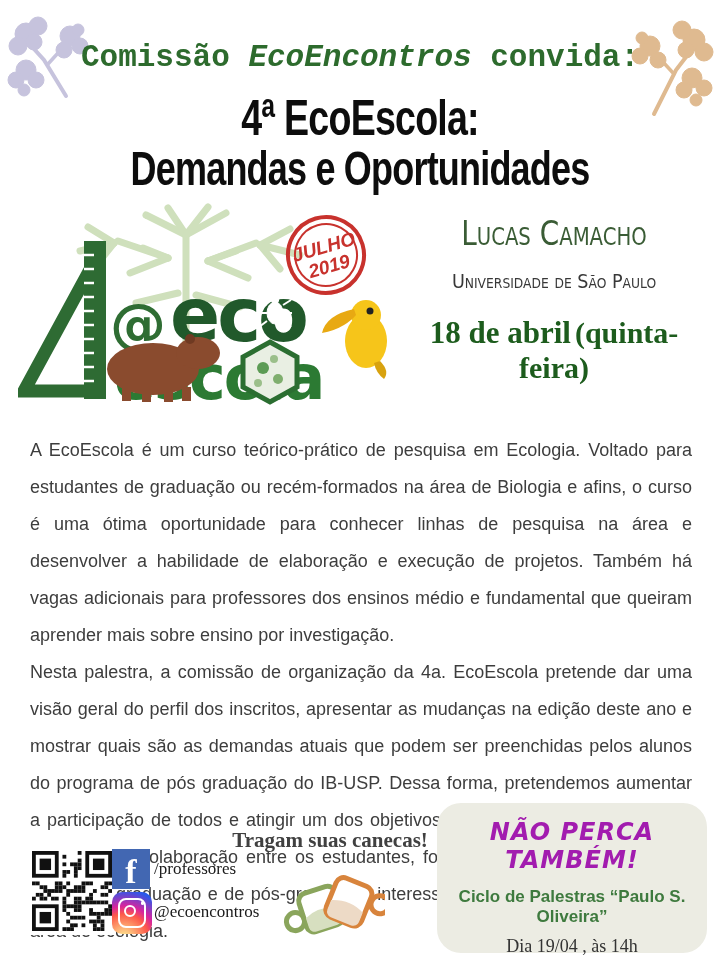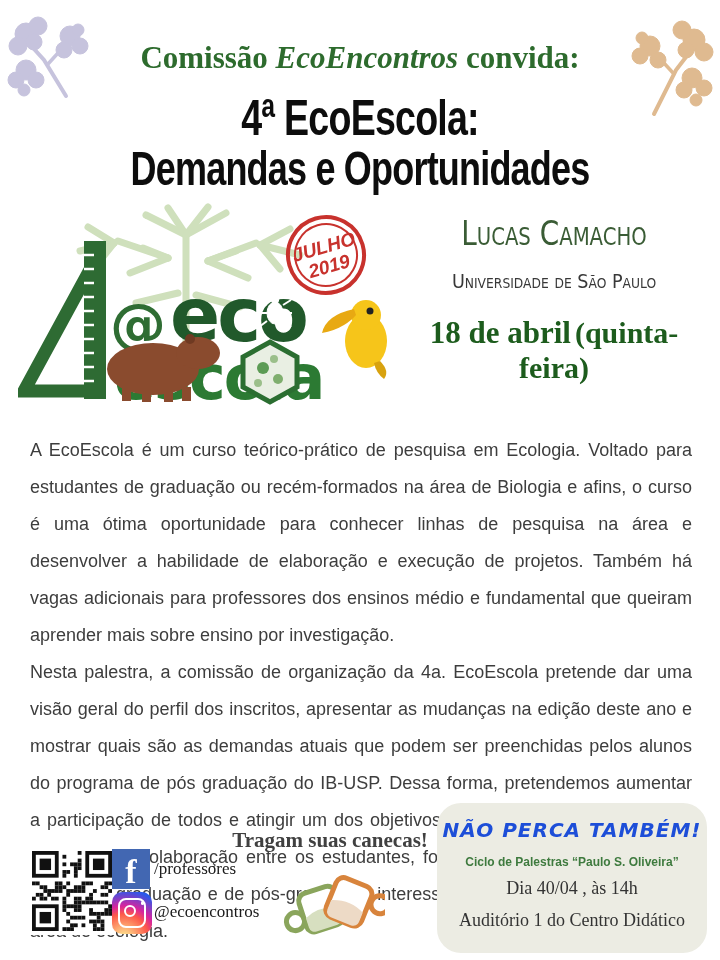--- a/index.html
+++ b/index.html
@@ -5,21 +5,21 @@
   * { margin:0; padding:0; box-sizing:border-box; }
   html,body { background:#ffffff; }
   .page {
     position:relative; width:720px; height:960px; margin:0 auto;
     background:#ffffff; overflow:hidden;
     font-family:"Liberation Sans", sans-serif;
   }
   
   .invite {
     position:absolute; left:0; top:40px; width:720px;
-    text-align:center; font-family:Liberation Serif, serif;
+    text-align:center; font-family:Liberation Mono, monospace;
     font-weight:bold; font-size:31px; color:#2d6b2d;
   }
   .invite .em { font-style:italic; }
   .main-title {
     position:absolute; left:0; top:90px; width:720px; text-align:center;
     color:#0d0d0d; font-family:"Liberation Sans", sans-serif;
   }
   .title-line {
     display:block; font-weight:bold; letter-spacing:-1px;
     transform:scaleX(0.80) scaleY(1.08); transform-origin:50% 50%;
@@ -80,23 +80,23 @@
   .ig-dot   { position:absolute; right:8px; top:9px; width:3.5px; height:3.5px; background:#fff; border-radius:50%; }
   .mugs { position:absolute; left:280px; top:862px; width:105px; height:85px; }
 
   
   .promo {
     position:absolute; left:437px; top:803px; width:270px; height:150px;
     background:#ecece3; border-radius:24px; text-align:center; padding-top:15px;
   }
   .promo-title {
     font-family:"DejaVu Sans", sans-serif; font-weight:bold; font-style:italic;
-    font-size:20px; letter-spacing:1px; color:#1d4ed8;
-  }
-  .promo-series { margin-top:13px; font-size:12px; font-weight:bold; color:#3e7a3e; }
+    font-size:24px; letter-spacing:1px; color:#a21caf;
+  }
+  .promo-series { margin-top:13px; font-size:17px; font-weight:bold; color:#3e7a3e; }
   .promo-datetime { margin-top:9px; font-family:"Liberation Serif", serif; font-size:18px; color:#333; }
   .promo-venue   { margin-top:11px; font-family:"Liberation Serif", serif; font-size:18px; color:#333; }
 
   .leaf { position:absolute; }
   .leaf.left  { left:4px;  top:8px;  }
   .leaf.right { left:626px; top:14px; }
 </style>
 </head>
 <body>
 
@@ -421,17 +421,17 @@
     <g transform="rotate(22 72 40)">
       <path d="M90,32 a9,9 0 1,1 0,0.1" fill="none" stroke="#d8843c" stroke-width="5"></path>
       <rect x="50" y="20" width="38" height="42" rx="8" fill="#ffffff" stroke="#d8843c" stroke-width="5"></rect>
       <path d="M52,46 Q70,38 86,46 L86,56 a6,6 0 0 1 -6,6 L58,62 a6,6 0 0 1 -6,-6 Z" fill="#eddac6"></path>
     </g>
   </svg>
 
   <div class="promo">
     <div class="promo-title">NÃO PERCA TAMBÉM!</div>
     <div class="promo-series">Ciclo de Palestras “Paulo S. Oliveira”</div>
-    <div class="promo-datetime">Dia 40/04 , às 14h</div>
+    <div class="promo-datetime">Dia 19/04 , às 14h</div>
     <div class="promo-venue">Auditório 1 do Centro Didático</div>
   </div>
 
 </div>
 
 </body></html>

